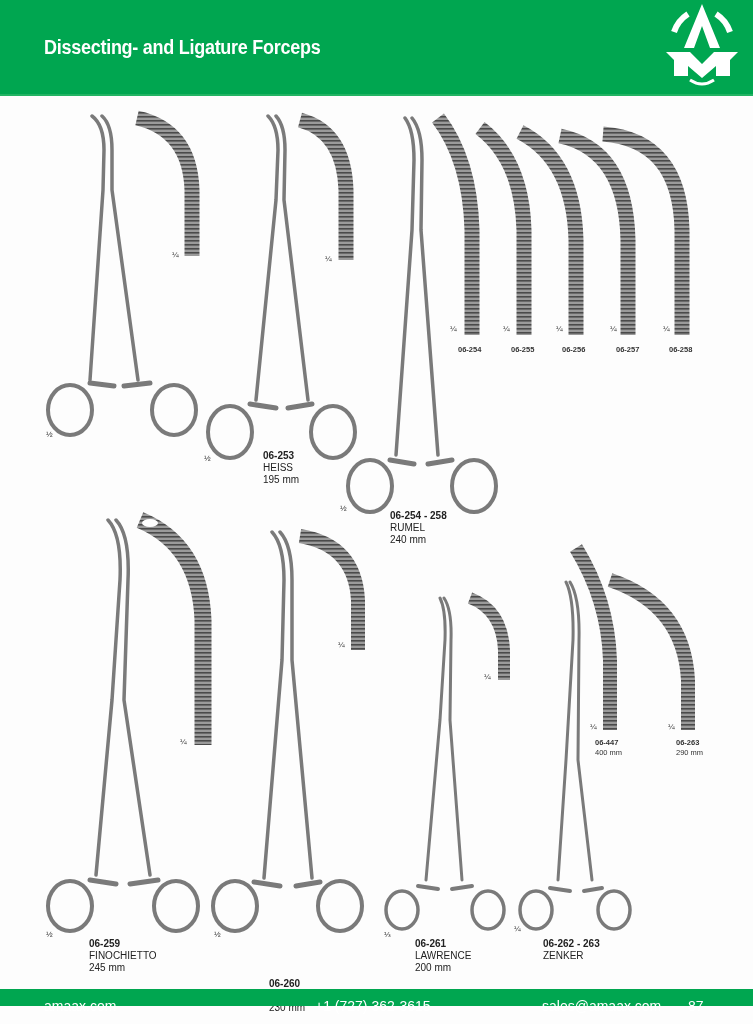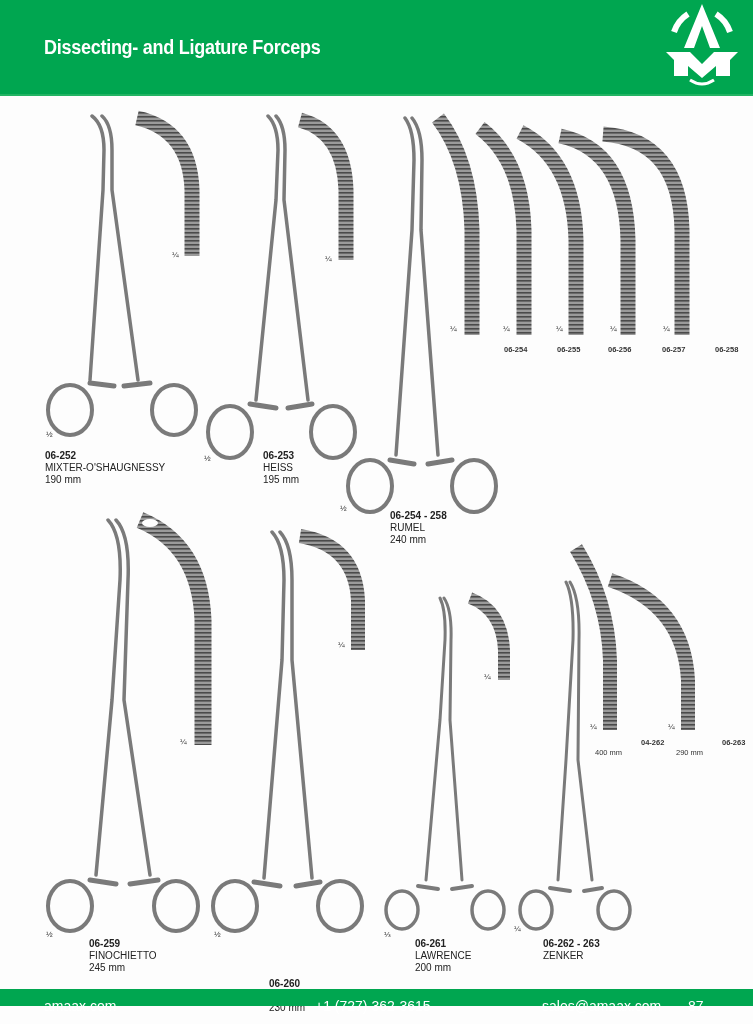--- a/index.html
+++ b/index.html
@@ -11,21 +11,21 @@
            letter-spacing:-0.3px; transform:scaleX(0.9); transform-origin:left center; }
   .logo { position:absolute; left:660px; top:2px; width:84px; height:84px; }
   .footer { position:absolute; left:0; top:989px; width:753px; height:17px; background:#00a650;
             color:#fff; font-size:14px; }
   .footer span { position:absolute; top:9px; }
   .canvas { position:absolute; left:0; top:96px; width:753px; height:893px; }
   svg.inst { position:absolute; left:0; top:0; }
   .lbl { position:absolute; font-size:10px; line-height:12px; color:#222; }
   .lbl .code { font-weight:bold; }
   .scale { position:absolute; font-size:8px; color:#333; }
-  .tipcode { position:absolute; font-size:7.5px; font-weight:bold; color:#333;margin-left:46px; }
+  .tipcode { position:absolute; font-size:7.5px; font-weight:bold; color:#333; }
   .tipsize { position:absolute; font-size:7.5px; color:#333; }
 </style>
 </head>
 <body>
 
 <div class="header"></div>
 <div class="header-line"></div>
 <div class="title">Dissecting- and Ligature Forceps</div>
 <svg class="logo" viewBox="0 0 84 84">
   <path d="M42 2 L60 46 L50 46 L42 24 L34 46 L24 46 Z" fill="#fff"></path>
@@ -143,30 +143,25 @@
   <span class="scale" style="left:46px;top:834px">½</span>
   <span class="scale" style="left:180px;top:641px">¼</span>
   <span class="scale" style="left:214px;top:834px">½</span>
   <span class="scale" style="left:338px;top:544px">¼</span>
   <span class="scale" style="left:384px;top:834px">⅓</span>
   <span class="scale" style="left:484px;top:576px">¼</span>
   <span class="scale" style="left:514px;top:828px">¼</span>
 
   <span class="scale" style="left:590px;top:626px">¼</span>
   <span class="scale" style="left:668px;top:626px">¼</span>
-  <span class="tipcode" style="left:595px;top:642px">04-262</span>
+  <span class="tipcode" style="left:595px;top:642px">06-447</span>
   <span class="tipsize" style="left:595px;top:652px">400 mm</span>
   <span class="tipcode" style="left:676px;top:642px">06-263</span>
   <span class="tipsize" style="left:676px;top:652px">290 mm</span>
 
-  <div class="lbl" style="left:45px;top:354px">
-    <div class="code">06-252</div>
-    <div>MIXTER-O'SHAUGNESSY</div>
-    <div>190 mm</div>
-  </div>
   <div class="lbl" style="left:263px;top:354px">
     <div class="code">06-253</div>
     <div>HEISS</div>
     <div>195 mm</div>
   </div>
   <div class="lbl" style="left:390px;top:414px">
     <div class="code">06-254 - 258</div>
     <div>RUMEL</div>
     <div>240 mm</div>
   </div>

